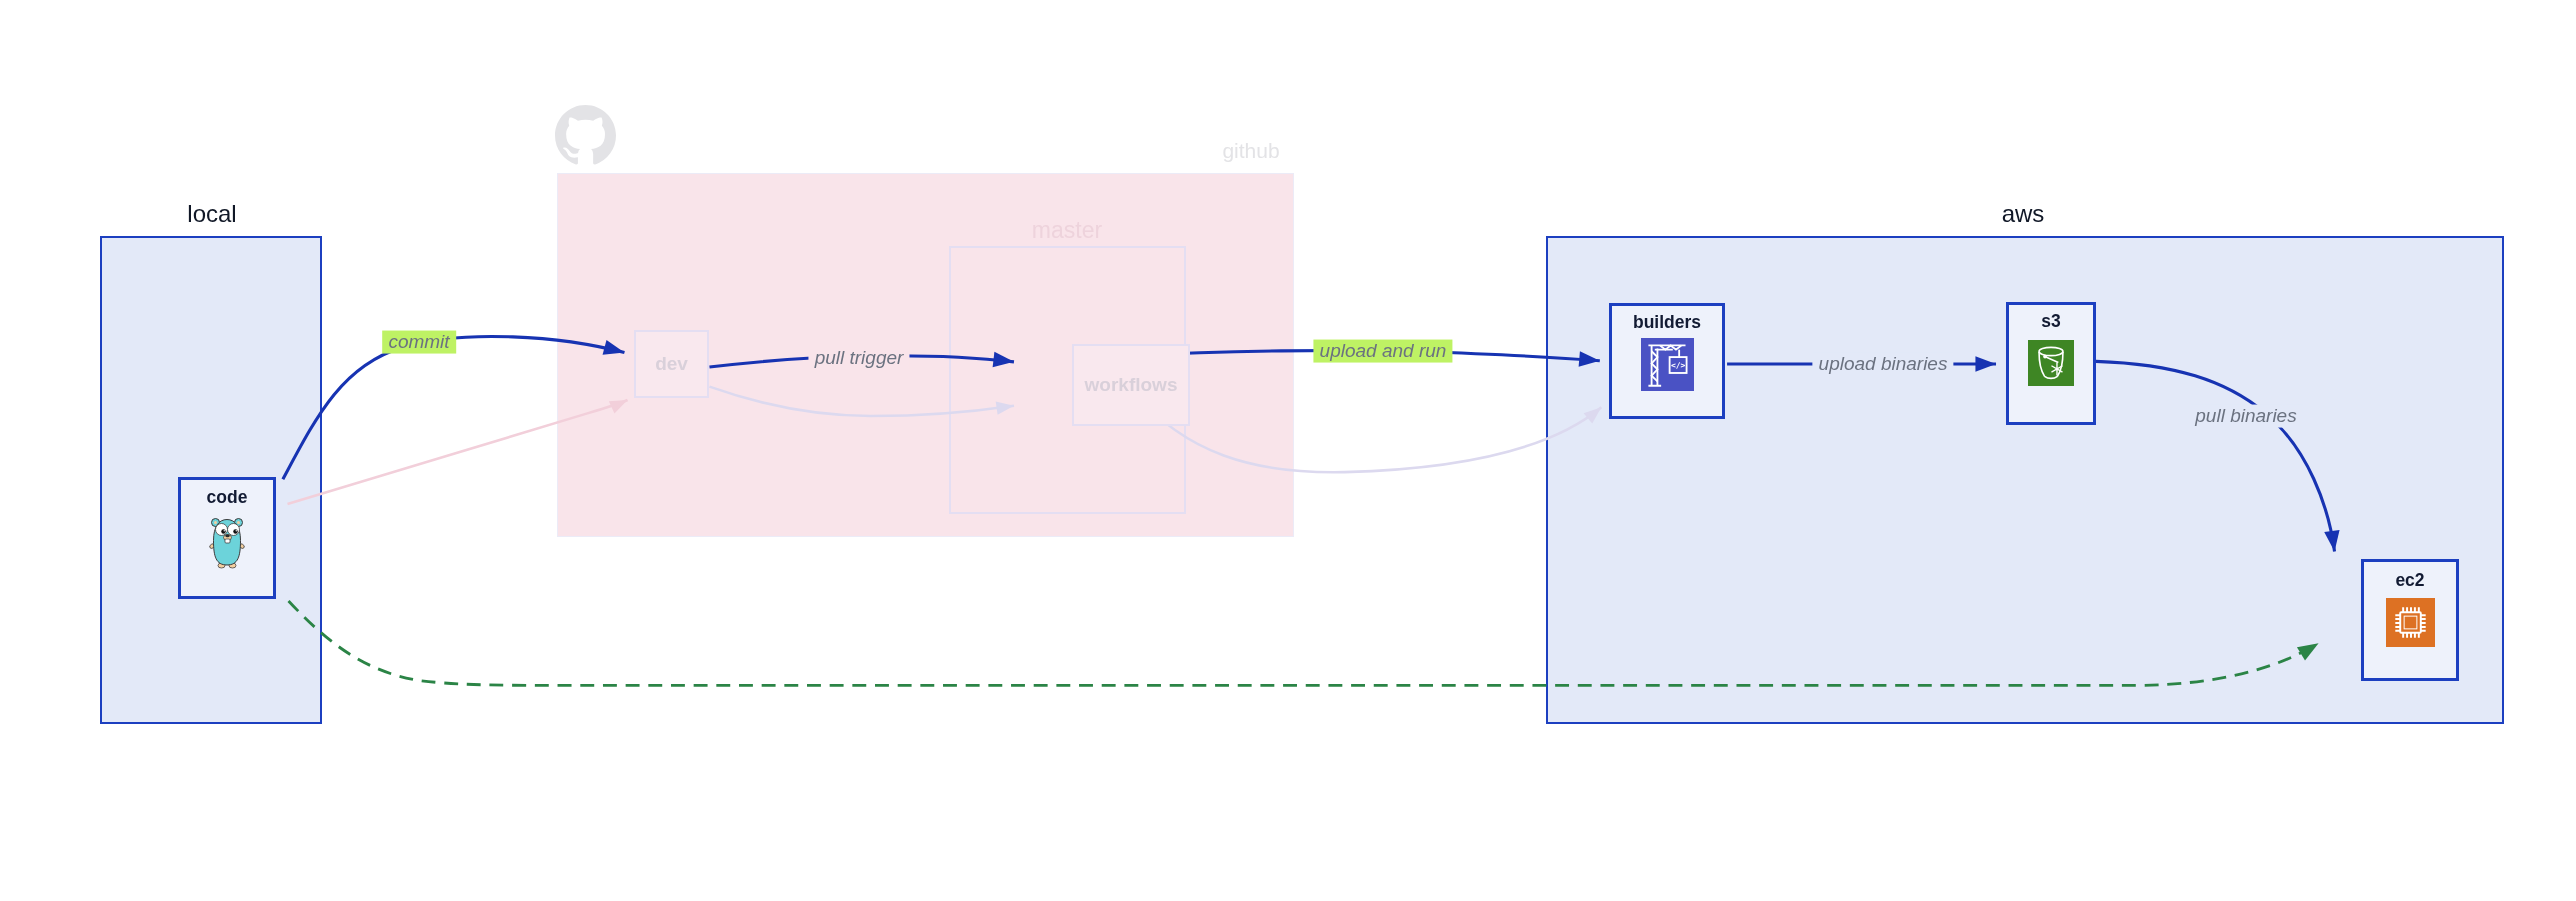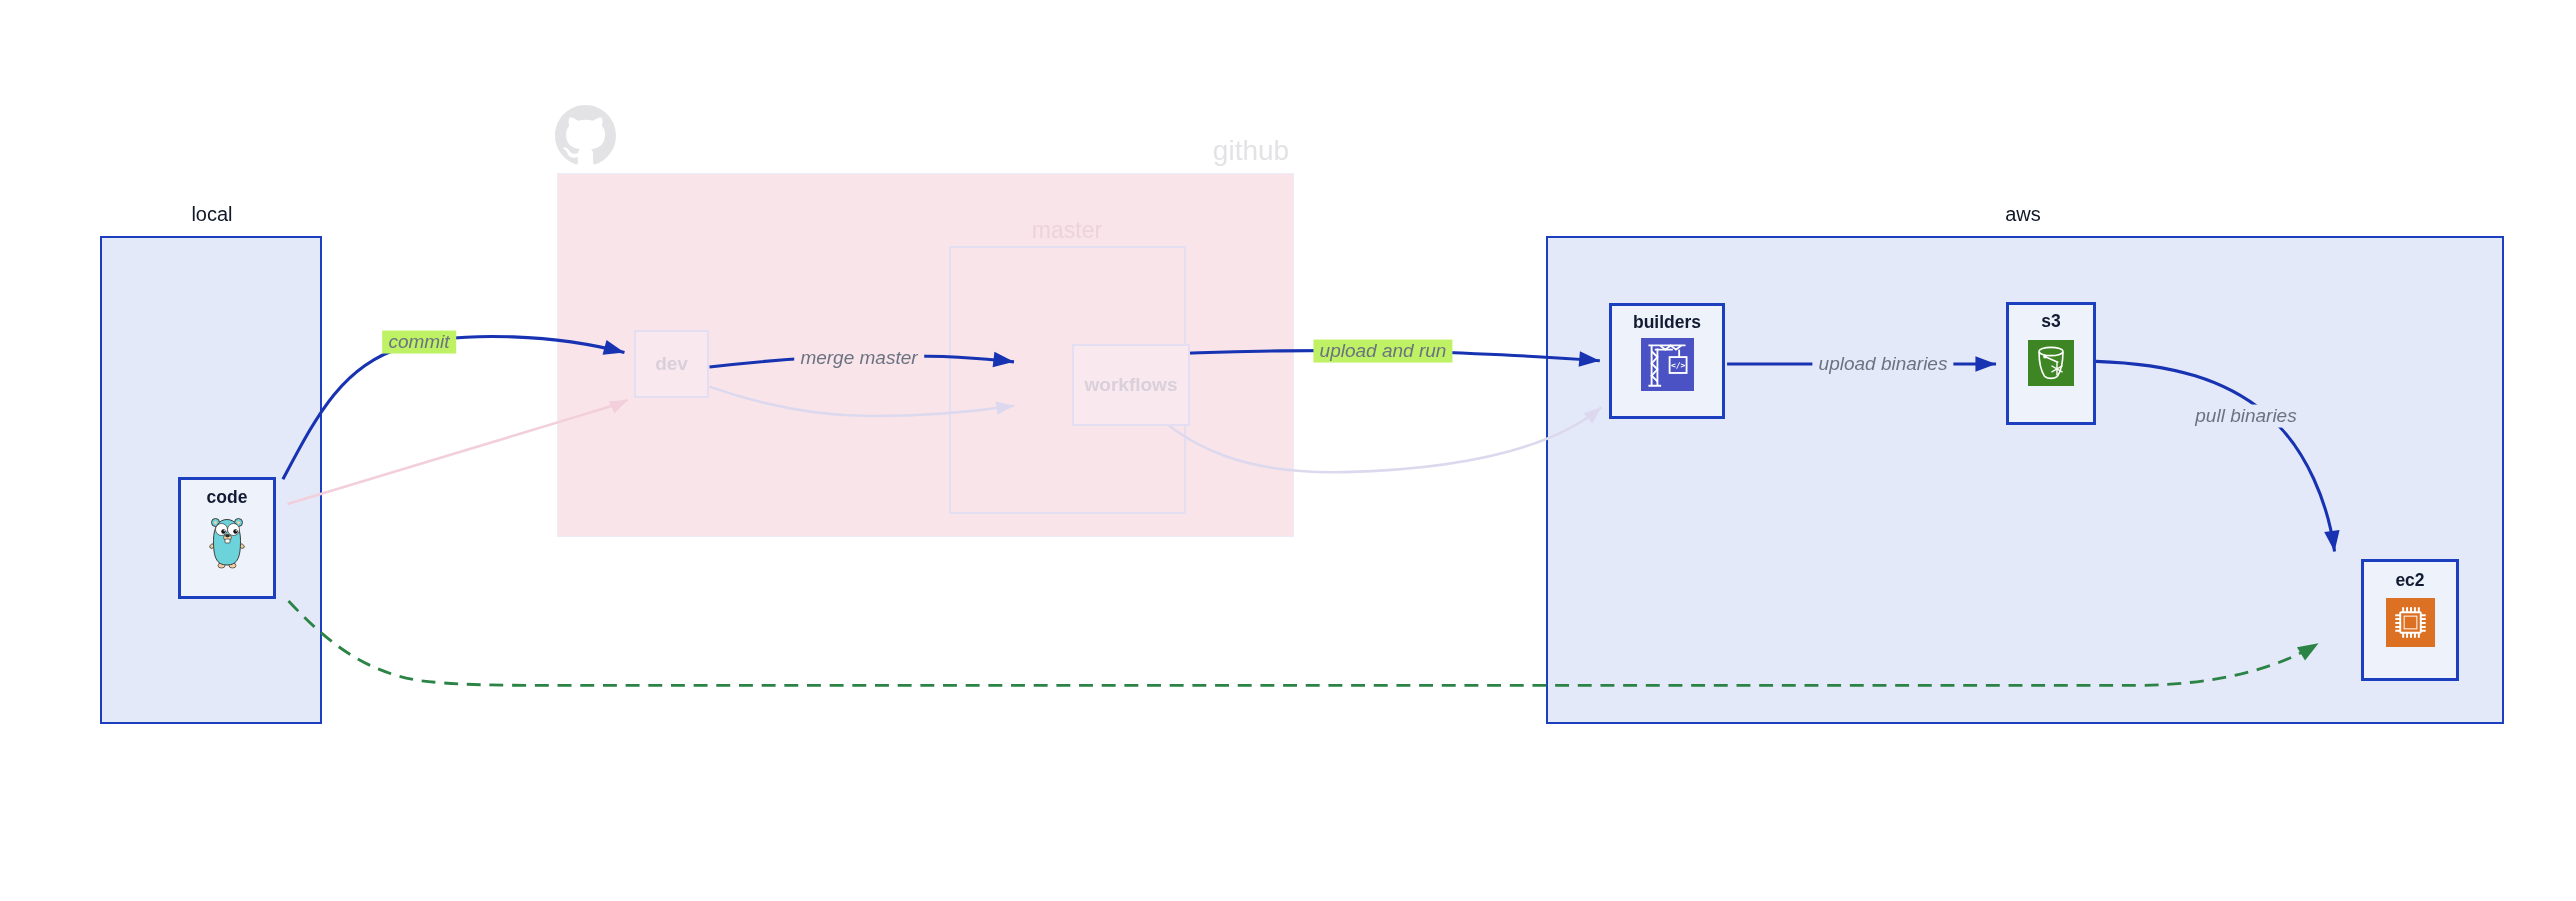--- a/index.html
+++ b/index.html
@@ -4,23 +4,23 @@
 <style>
   html,body{margin:0;padding:0;background:#ffffff;}
   #canvas{position:relative;width:2604px;height:902px;background:#ffffff;
           font-family:"Liberation Sans",sans-serif;overflow:hidden;}
 
   
   .cluster{position:absolute;box-sizing:border-box;z-index:1;}
   .cluster-blue{background:var(--cluster_blue_fill);border:2.6px solid var(--cluster_blue_border);}
   .cluster-pink{background:var(--cluster_pink_fill);border:1.5px solid #ecebf7;}
   .cluster-master{background:transparent;border:2.1px solid var(--faded_node_border);}
-  .cluster-label{position:absolute;transform:translate(-50%,-50%);font-size:20px;
+  .cluster-label{position:absolute;transform:translate(-50%,-50%);font-size:24px;
                  color:var(--text_dark);z-index:6;white-space:nowrap;}
-  .cluster-label-faded-github{color:var(--github_gray);font-size:28px;}
+  .cluster-label-faded-github{color:var(--github_gray);font-size:21px;}
   .cluster-label-faded-master{color:var(--master_label);font-size:23px;}
 
   
   .node{position:absolute;box-sizing:border-box;display:flex;flex-direction:column;
         align-items:center;z-index:5;}
   .node-main{background:var(--node_fill);border:3.1px solid var(--node_border);}
   .node-faded{background:#f9e8ee;border:2.1px solid var(--faded_node_border);justify-content:center;}
   .node-label{font-weight:bold;font-size:17.5px;color:var(--text_navy);line-height:1.15;}
   .node-label-faded{font-weight:bold;font-size:19px;color:var(--faded_text);}
   .node-icon{display:block;}
@@ -93,21 +93,21 @@
     <path class="edge-blue" d="M 1377 712 C 1480 700, 1560 693, 1665 691 C 1790 688, 1900 694, 1968 702" marker-end="url(#ah-blue)"></path>
     <path class="edge-blue" d="M 2200 690 C 2380 680, 2600 678, 2750 682 C 2900 687, 3000 691, 3105 700" marker-end="url(#ah-blue)"></path>
     <path class="edge-blue" d="M 3352 706 L 3874 706" marker-end="url(#ah-blue)"></path>
     <path class="edge-blue" d="M 4068 701 C 4220 706, 4320 738, 4395 800 C 4480 870, 4520 985, 4531 1070" marker-end="url(#ah-blue)"></path>
 
     <path class="edge-green" d="M 560 1166 C 640 1252, 710 1302, 810 1320 C 880 1329, 950 1330, 1100 1330
              L 4150 1330 C 4300 1328, 4415 1300, 4500 1248" marker-end="url(#ah-green)"></path>
   </svg>
 
   <span class="edge-label bg-white" style="left:419px;top:342px;">commit</span>
-  <span class="edge-label bg-pink" style="left:859px;top:358px;">merge master</span>
+  <span class="edge-label bg-pink" style="left:859px;top:358px;">pull trigger</span>
   <span class="edge-label bg-white" style="left:1383px;top:351px;">upload and run</span>
   <span class="edge-label bg-aws" style="left:1883px;top:364px;">upload binaries</span>
   <span class="edge-label bg-aws" style="left:2246px;top:416px;">pull binaries</span>
 
   <span class="cluster-label" style="left:212px;top:214px;">local</span>
   <span class="cluster-label cluster-label-faded-github" style="left:1251px;top:151px;">github</span>
   <span class="cluster-label cluster-label-faded-master" style="left:1067px;top:230px;">master</span>
   <span class="cluster-label" style="left:2023px;top:214px;">aws</span>
 
   <div class="node node-main" style="left:178px;top:477px;width:98px;height:122px;padding-top:7.2px;">

